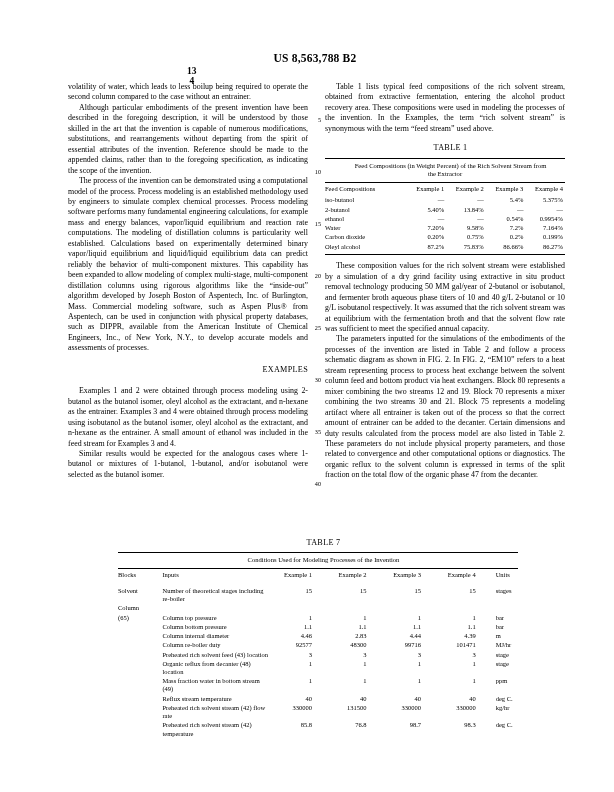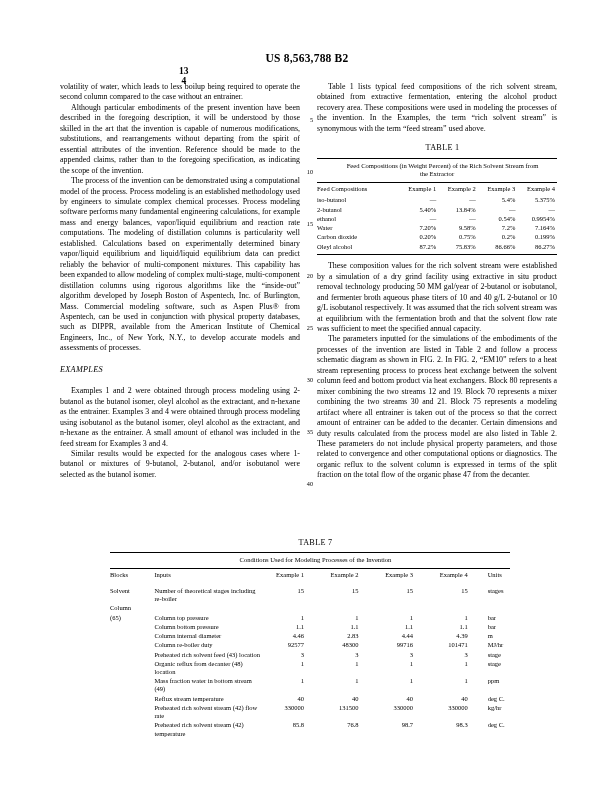--- a/index.html
+++ b/index.html
@@ -10,21 +10,21 @@
   body {
     width: 614px;
     height: 792px;
     font-family: "Liberation Serif", serif;
     color: #000000;
     position: relative;
     overflow: hidden;
   }
   .page {
     position: absolute;
-    left: 0; top: 0;
+    left: 8px; top: 0;
     width: 562px;
     height: 792px;
   }
   .patent-header {
     position: absolute;
     top: 52px;
     left: 0;
     width: 614px;
     text-align: center;
     font-size: 11.5px;
@@ -68,26 +68,25 @@
   }
   p.noindent { text-indent: 0; }
   .linenum {
     position: absolute;
     right: -13px;
     font-size: 6.2px;
     font-weight: normal;
     line-height: 1;
   }
   .heading-center {
-    text-align: left;
+    text-align: right;
     font-size: 8.2px;
     text-indent: 0;
     margin: 11px 0 11px 0;
     letter-spacing: 0.3px;
-    font-style: italic;
   }
   .tbl-caption {
     text-align: center;
     font-size: 8.2px;
     margin: 0 0 4px 0;
     letter-spacing: 0.3px;
   }
   .tbl-title {
     text-align: center;
     font-size: 6.6px;
@@ -150,21 +149,21 @@
   </div>
 
   <div class="columns">
 
     <div class="col">
       <p class="noindent">volatility of water, which leads to less boilup being required to operate the second column compared to the case without an entrainer.</p>
       <p>Although particular embodiments of the present invention have been described in the foregoing description, it will be understood by those skilled in the art that the invention is capable of numerous modifications, substitutions, and rearrangements without departing from the spirit of essential attributes of the invention. Reference should be made to the appended claims, rather than to the foregoing specification, as indicating the scope of the invention.</p>
       <p>The process of the invention can be demonstrated using a computational model of the process. Process modeling is an established methodology used by engineers to simulate complex chemical processes. Process modeling software performs many fundamental engineering calculations, for example mass and energy balances, vapor/liquid equilibrium and reaction rate computations. The modeling of distillation columns is particularity well established. Calculations based on experimentally determined binary vapor/liquid equilibrium and liquid/liquid equilibrium data can predict reliably the behavior of multi-component mixtures. This capability has been expanded to allow modeling of complex multi-stage, multi-component distillation columns using rigorous algorithms like the “inside-out” algorithm developed by Joseph Boston of Aspentech, Inc. of Burlington, Mass. Commercial modeling software, such as Aspen Plus® from Aspentech, can be used in conjunction with physical property databases, such as DIPPR, available from the American Institute of Chemical Engineers, Inc., of New York, N.Y., to develop accurate models and assessments of processes.</p>
       <p class="heading-center">EXAMPLES</p>
       <p>Examples 1 and 2 were obtained through process modeling using 2-butanol as the butanol isomer, oleyl alcohol as the extractant, and n-hexane as the entrainer. Examples 3 and 4 were obtained through process modeling using isobutanol as the butanol isomer, oleyl alcohol as the extractant, and n-hexane as the entrainer. A small amount of ethanol was included in the feed stream for Examples 3 and 4.</p>
-      <p>Similar results would be expected for the analogous cases where 1-butanol or mixtures of 9-butanol, 2-butanol, and/or isobutanol were selected as the butanol isomer.</p>
+      <p>Similar results would be expected for the analogous cases where 1-butanol or mixtures of 1-butanol, 1-butanol, and/or isobutanol were selected as the butanol isomer.</p>
 
       <span class="linenum" style="top:35px">5</span>
       <span class="linenum" style="top:87px">10</span>
       <span class="linenum" style="top:139px">15</span>
       <span class="linenum" style="top:191px">20</span>
       <span class="linenum" style="top:243px">25</span>
       <span class="linenum" style="top:295px">30</span>
       <span class="linenum" style="top:347px">35</span>
       <span class="linenum" style="top:399px">40</span>
     </div>

